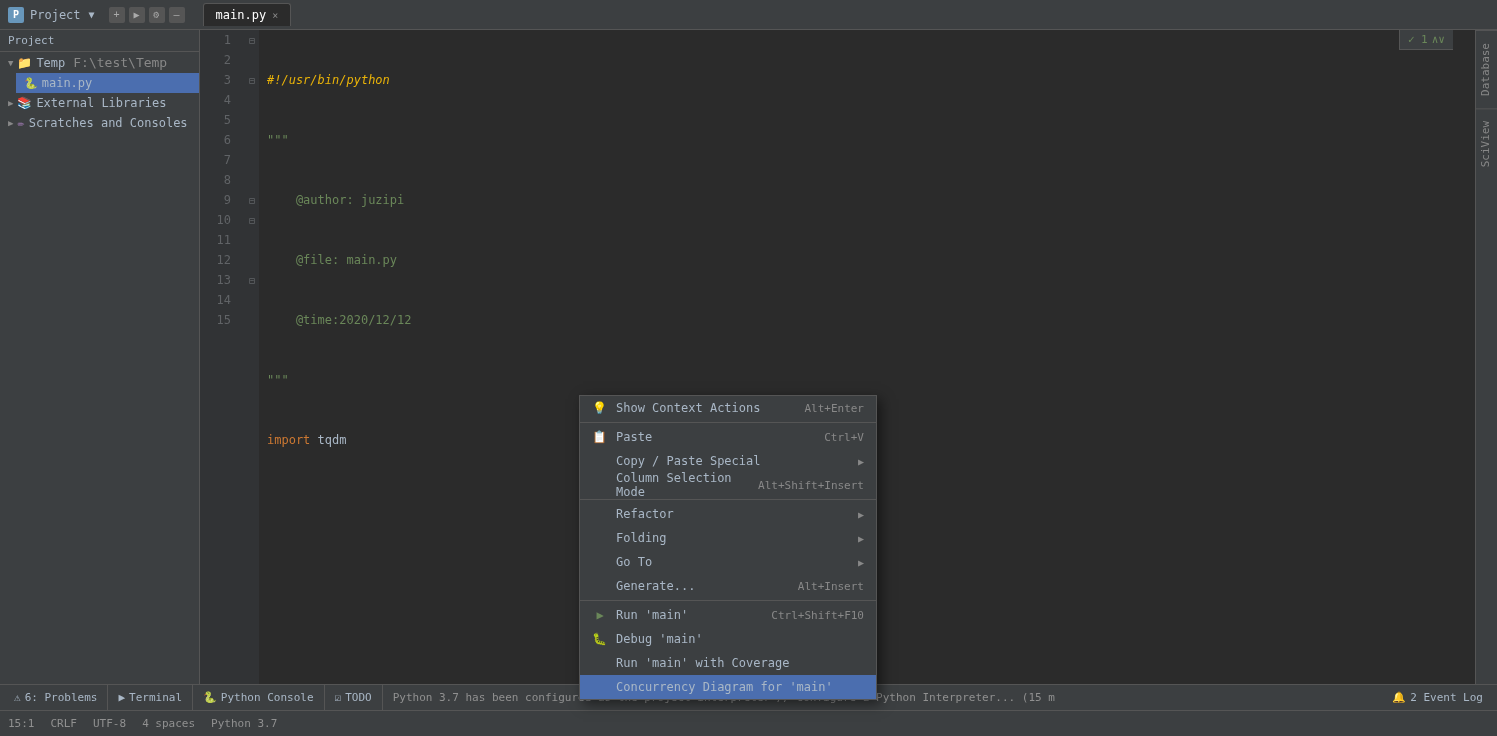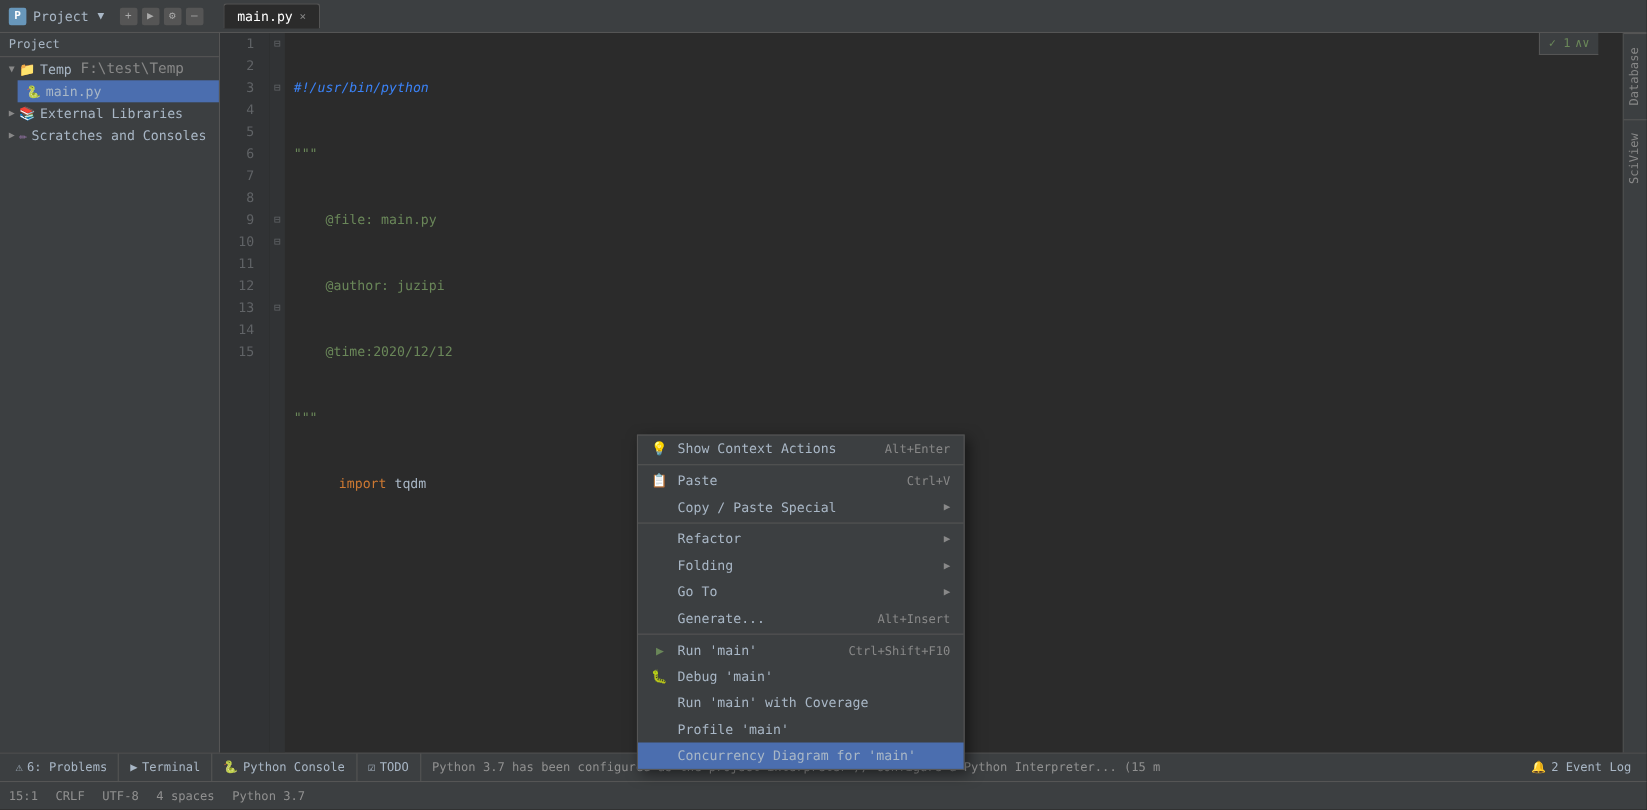--- a/index.html
+++ b/index.html
@@ -150,23 +150,23 @@
     #code-content {
       flex: 1;
       padding: 0 8px;
       font-size: 12px;
       line-height: 20px;
       white-space: pre;
       color: #a9b7c6;
       overflow: hidden;
     }
     .code-line { height: 20px; display: block; }
-    .kw { color: #cc7832; margin-left: 41px; }
+    .kw { color: #cc7832; }
     .string { color: #6a8759; }
-    .comment { color: #3b82f6; font-style: italic; }
+    .comment { color: #eab308; font-style: italic; }
 
     
     #right-sidebar {
       width: 22px;
       background: #3c3f41;
       border-left: 1px solid #555;
       display: flex; flex-direction: column;
       align-items: center;
       gap: 0;
     }
@@ -381,22 +381,22 @@
         <div class="fold-marker"></div>
         <div class="fold-marker"></div>
         <div class="fold-marker">⊟</div>
         <div class="fold-marker"></div>
         <div class="fold-marker"></div>
       </div>
 
       <div id="code-content">
         <span class="code-line"><span class="comment">#!/usr/bin/python</span></span>
         <span class="code-line"><span class="string">"""</span></span>
+        <span class="code-line"><span class="string">    @author: juzipi</span></span>
         <span class="code-line"><span class="string">    @file: main.py</span></span>
-        <span class="code-line"><span class="string">    @author: juzipi</span></span>
         <span class="code-line"><span class="string">    @time:2020/12/12</span></span>
         <span class="code-line"><span class="string">"""</span></span>
         <span class="code-line"><span class="kw">import</span> tqdm</span>
         <span class="code-line"> </span>
         
         
         
         
       </div>
     </div>
@@ -418,20 +418,25 @@
   <div class="ctx-item">
     <span class="ctx-icon icon-paste">📋</span>
     <span class="ctx-label">Paste</span>
     <span class="ctx-shortcut">Ctrl+V</span>
   </div>
   <div class="ctx-item">
     <span class="ctx-icon"></span>
     <span class="ctx-label">Copy / Paste Special</span>
     <span class="ctx-arrow">▶</span>
   </div>
+  <div class="ctx-item">
+    <span class="ctx-icon"></span>
+    <span class="ctx-label">Column Selection Mode</span>
+    <span class="ctx-shortcut">Alt+Shift+Insert</span>
+  </div>
   <div class="ctx-divider"></div>
   <div class="ctx-item">
     <span class="ctx-icon icon-refactor"></span>
     <span class="ctx-label">Refactor</span>
     <span class="ctx-arrow">▶</span>
   </div>
   <div class="ctx-item">
     <span class="ctx-icon"></span>
     <span class="ctx-label">Folding</span>
     <span class="ctx-arrow">▶</span>
@@ -452,24 +457,20 @@
     <span class="ctx-label">Run 'main'</span>
     <span class="ctx-shortcut">Ctrl+Shift+F10</span>
   </div>
   <div class="ctx-item">
     <span class="ctx-icon icon-debug" style="color:#6897bb">🐛</span>
     <span class="ctx-label">Debug 'main'</span>
   </div>
   <div class="ctx-item">
     <span class="ctx-icon"></span>
     <span class="ctx-label">Run 'main' with Coverage</span>
-  </div>
-  <div class="ctx-item">
-    <span class="ctx-icon"></span>
-    <span class="ctx-label">Profile 'main'</span>
   </div>
   <div class="ctx-item highlighted">
     <span class="ctx-icon"></span>
     <span class="ctx-label">Concurrency Diagram for 'main'</span>
   </div>
 
 </div>
 
 <div id="bottom-toolbar">
   <div class="bottom-tab">

